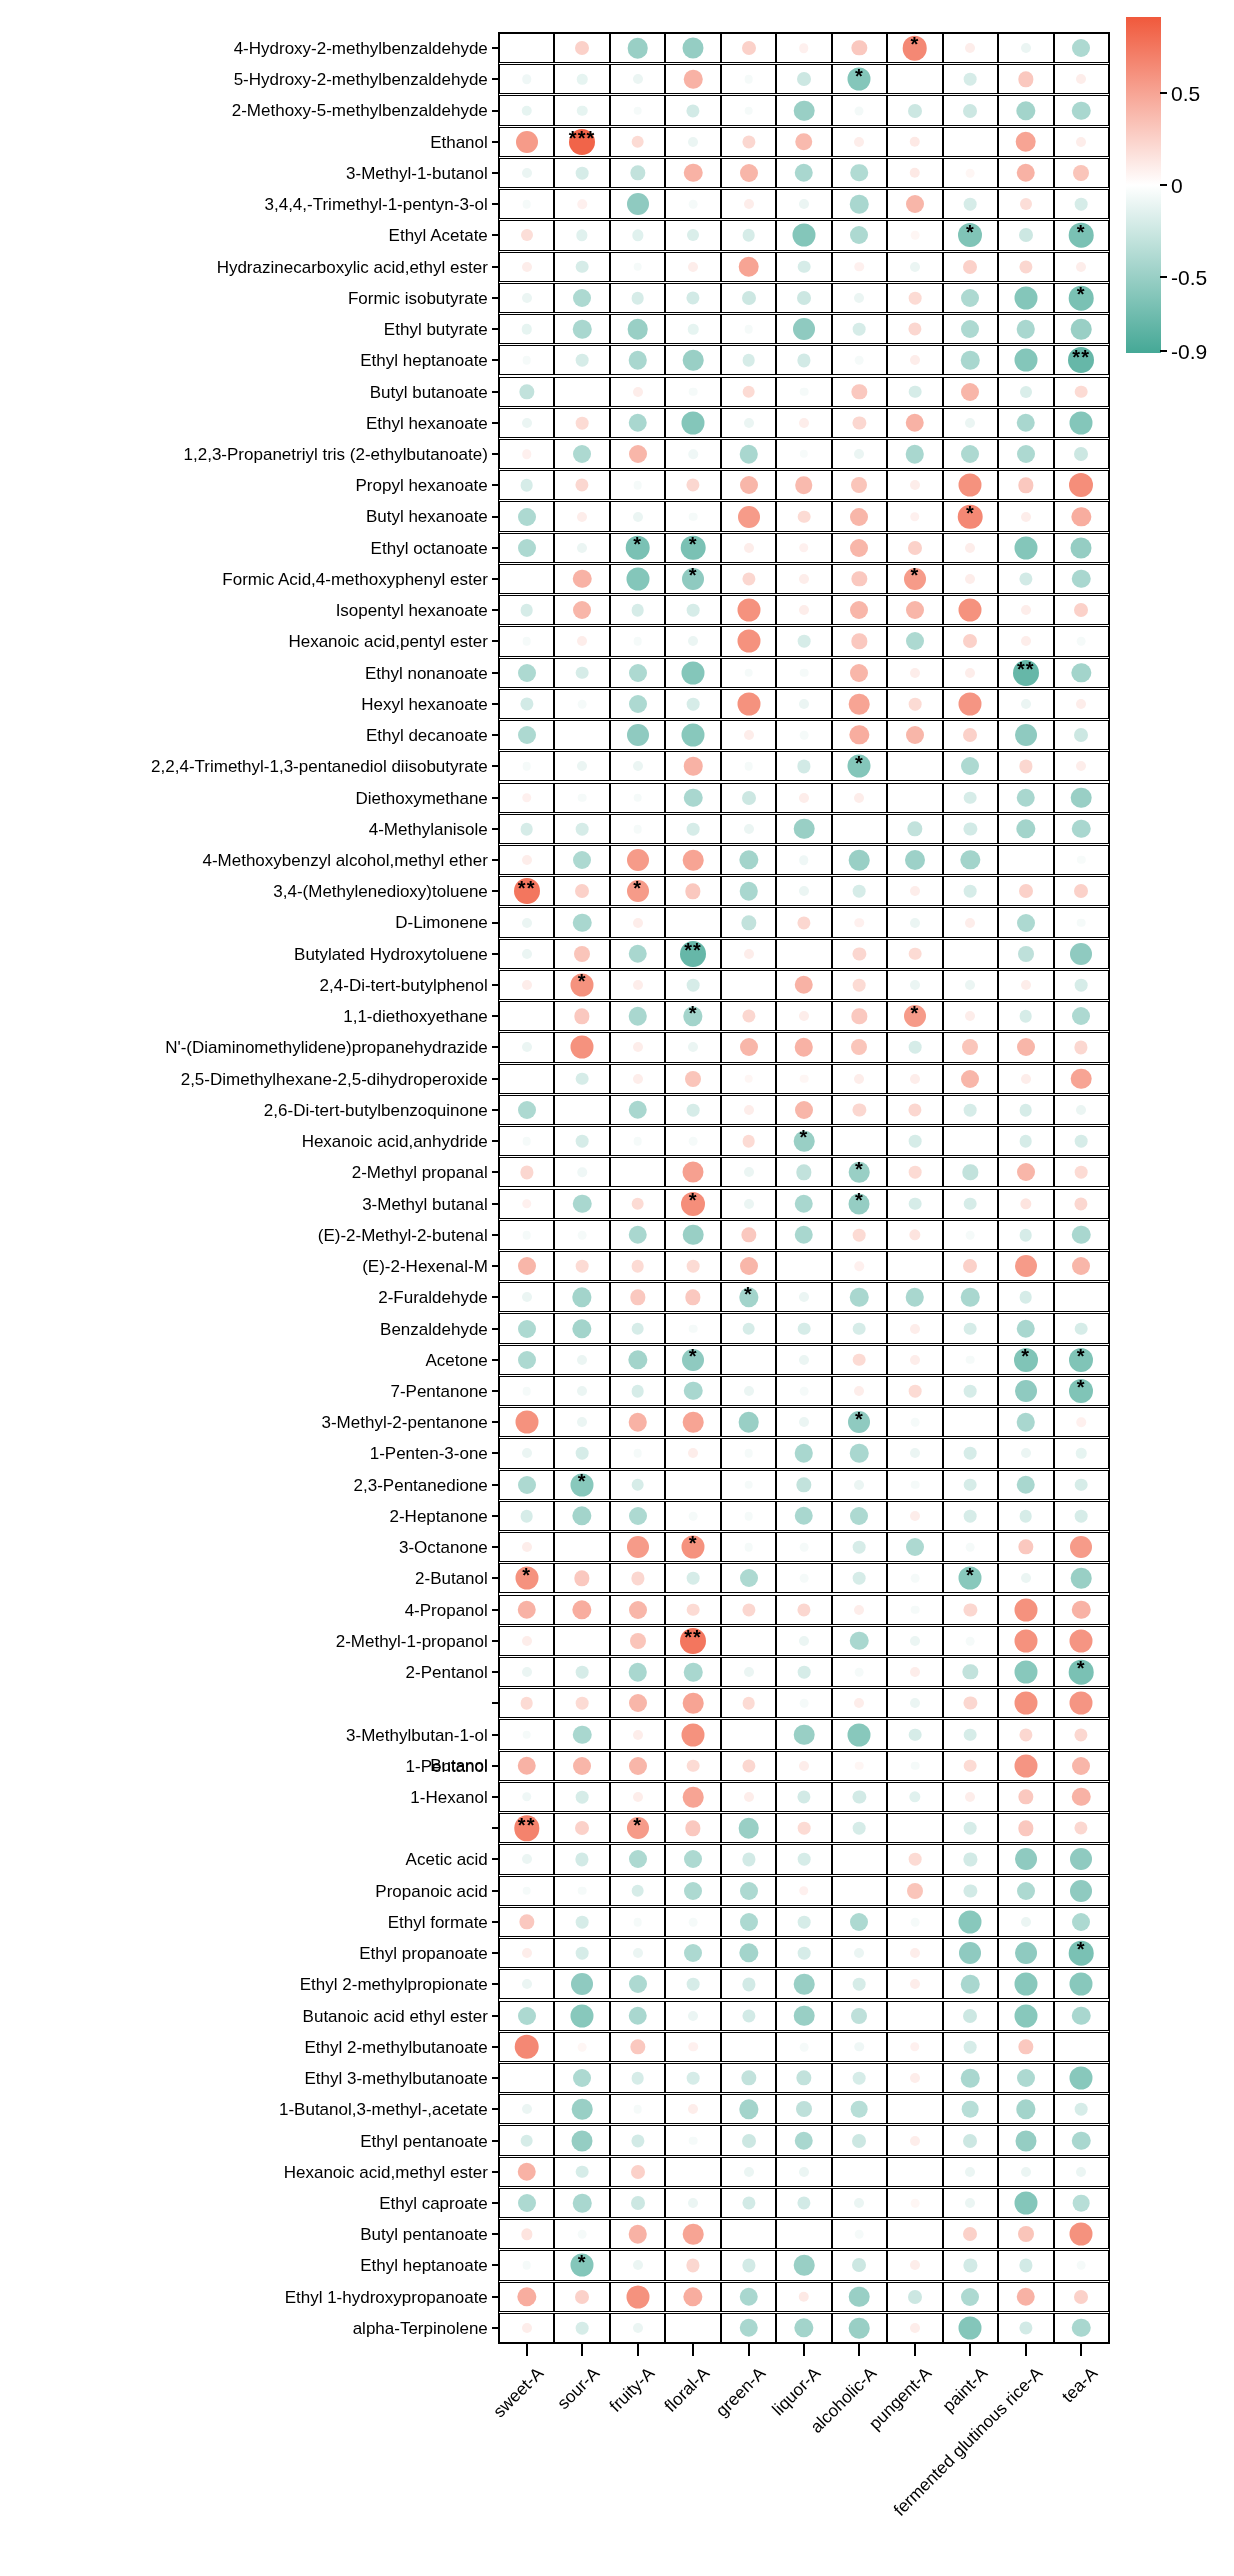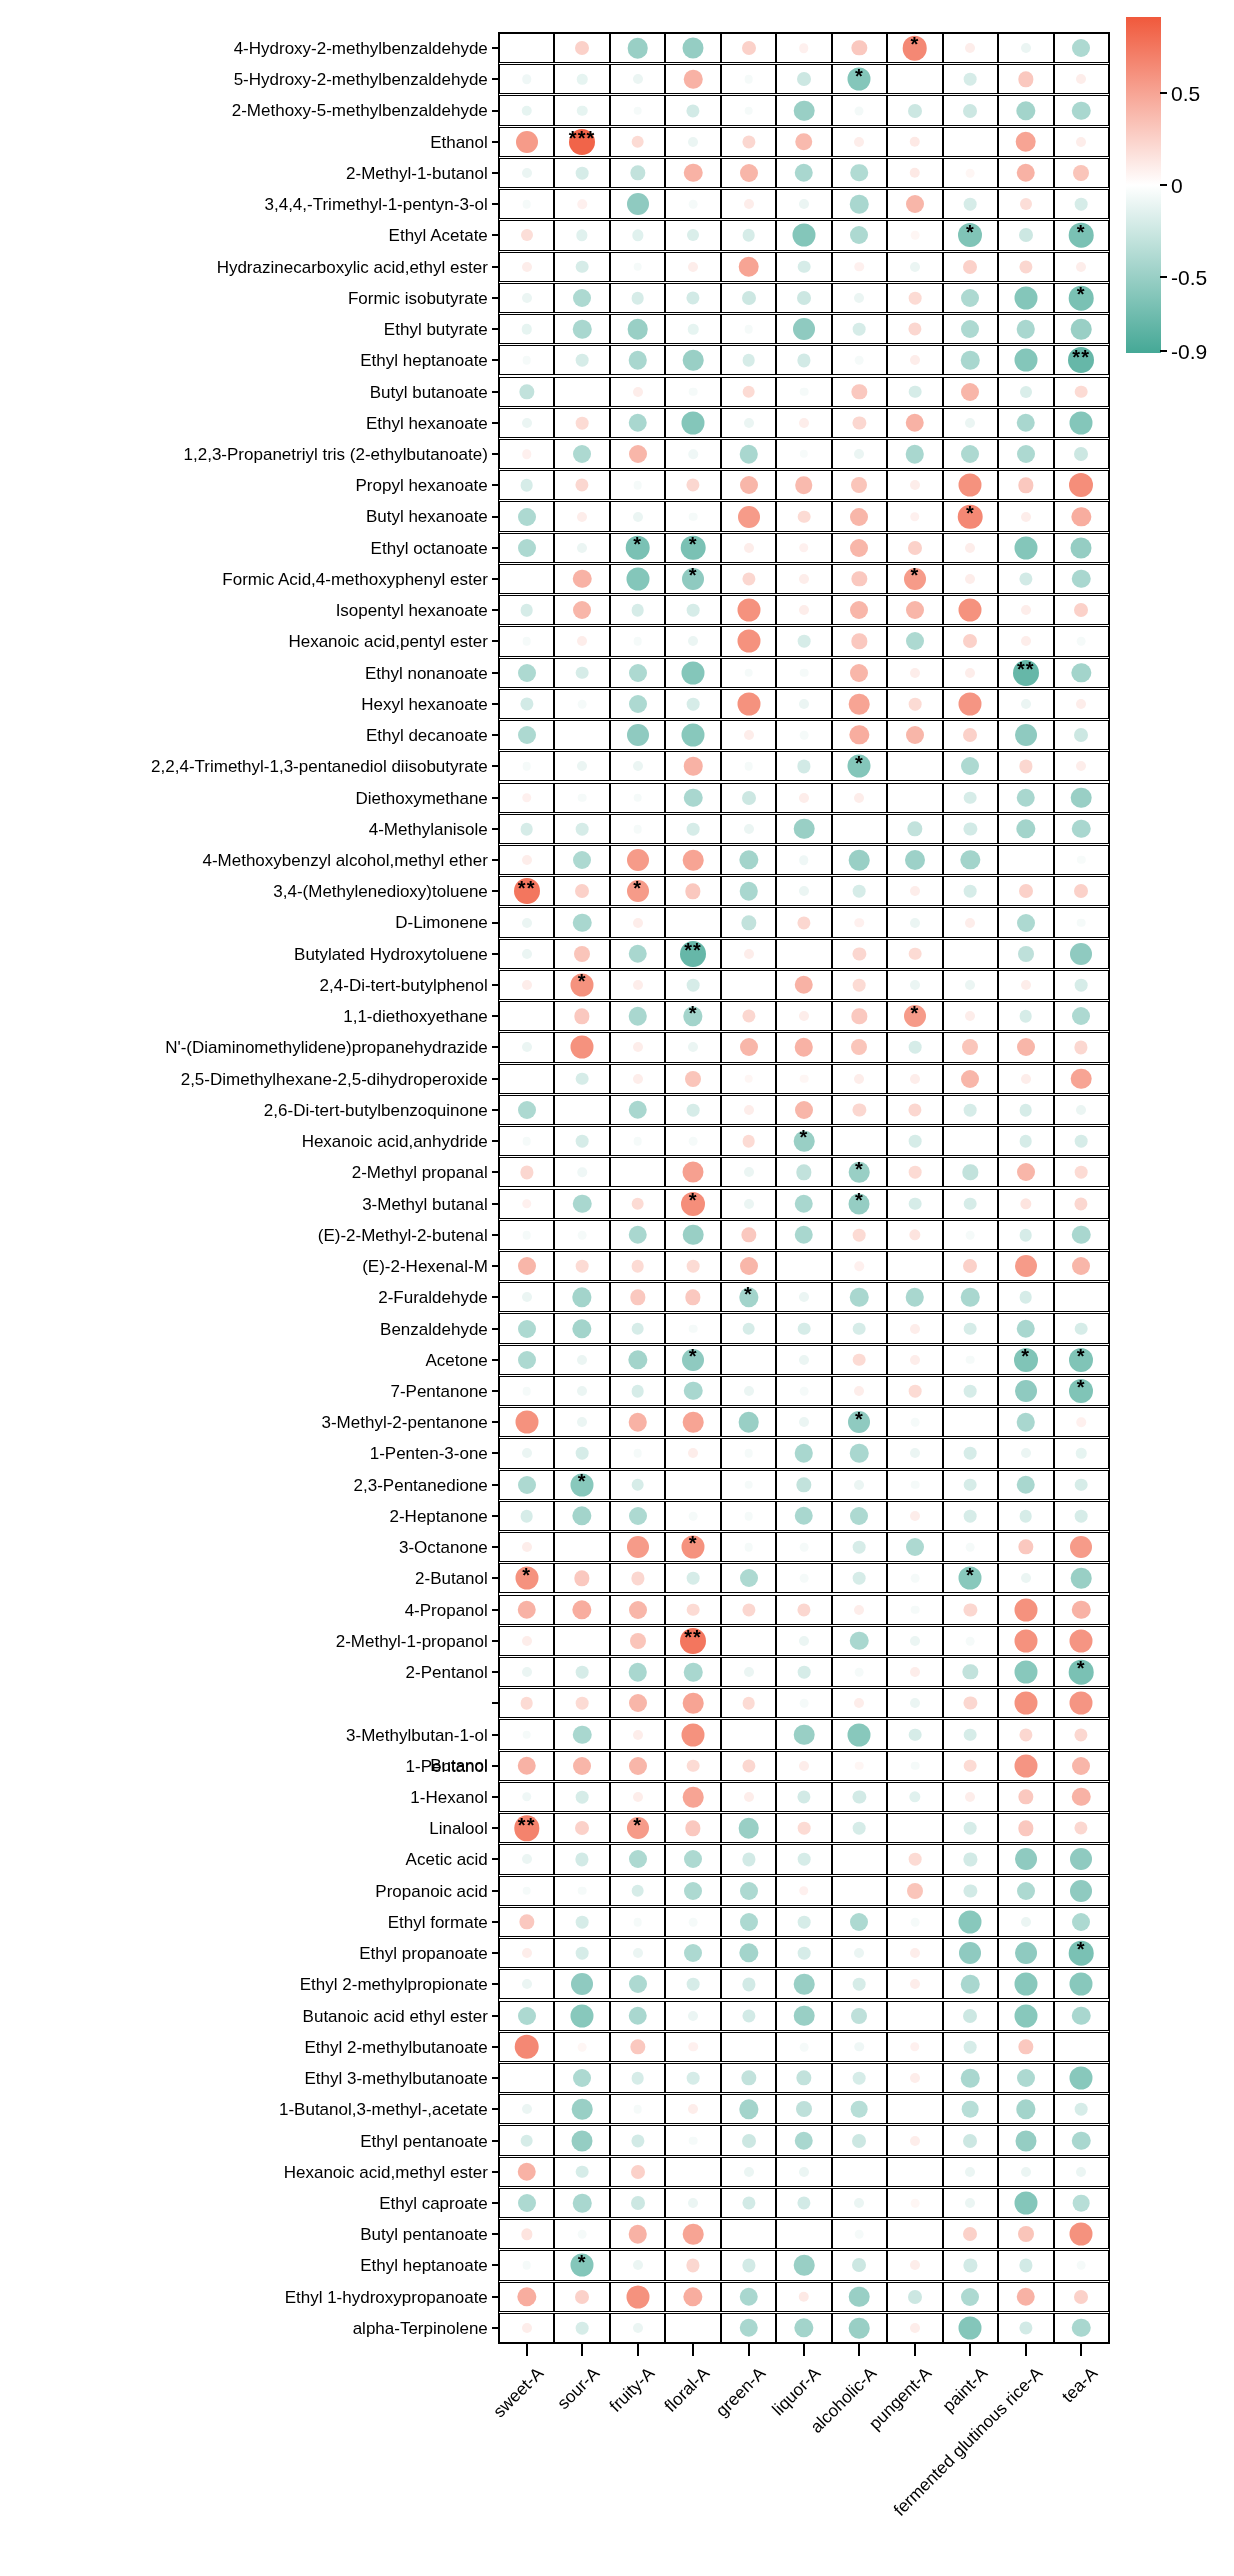--- a/index.html
+++ b/index.html
@@ -45,21 +45,21 @@
 <div class="figure">
   <div class="ylabels">
       <div class="ylabel-row" style="top: 0px; height: 30px;">4-Hydroxy-2-methylbenzaldehyde</div>
       <div class="ytick" style="left: 492px; top: 14px;"></div>
       <div class="ylabel-row" style="top: 31px; height: 30px;">5-Hydroxy-2-methylbenzaldehyde</div>
       <div class="ytick" style="left: 492px; top: 45px;"></div>
       <div class="ylabel-row" style="top: 62px; height: 30px;">2-Methoxy-5-methylbenzaldehyde</div>
       <div class="ytick" style="left: 492px; top: 77px;"></div>
       <div class="ylabel-row" style="top: 94px; height: 30px;">Ethanol</div>
       <div class="ytick" style="left: 492px; top: 108px;"></div>
-      <div class="ylabel-row" style="top: 125px; height: 30px;">2-Methyl-1-butanol</div>
+      <div class="ylabel-row" style="top: 125px; height: 30px;">3-Methyl-1-butanol</div>
       <div class="ytick" style="left: 492px; top: 139px;"></div>
       <div class="ylabel-row" style="top: 156px; height: 30px;">3,4,4,-Trimethyl-1-pentyn-3-ol</div>
       <div class="ytick" style="left: 492px; top: 170px;"></div>
       <div class="ylabel-row" style="top: 187px; height: 30px;">Ethyl Acetate</div>
       <div class="ytick" style="left: 492px; top: 201px;"></div>
       <div class="ylabel-row" style="top: 219px; height: 30px;">Hydrazinecarboxylic acid,ethyl ester</div>
       <div class="ytick" style="left: 492px; top: 233px;"></div>
       <div class="ylabel-row" style="top: 250px; height: 30px;">Formic isobutyrate</div>
       <div class="ytick" style="left: 492px; top: 264px;"></div>
       <div class="ylabel-row" style="top: 281px; height: 30px;">Ethyl butyrate</div>
@@ -151,21 +151,20 @@
       <div class="ylabel-row" style="top: 1624px; height: 30px;">2-Pentanol</div>
       <div class="ytick" style="left: 492px; top: 1638px;"></div>
       <div class="ylabel-row" style="top: 1717px; height: 30px;">Butanol</div>
       <div class="ytick" style="left: 492px; top: 1669px;"></div>
       <div class="ylabel-row" style="top: 1687px; height: 30px;">3-Methylbutan-1-ol</div>
       <div class="ytick" style="left: 492px; top: 1701px;"></div>
       <div class="ylabel-row" style="top: 1718px; height: 30px;">1-Pentanol</div>
       <div class="ytick" style="left: 492px; top: 1732px;"></div>
       <div class="ylabel-row" style="top: 1749px; height: 30px;">1-Hexanol</div>
       <div class="ytick" style="left: 492px; top: 1763px;"></div>
-      <div class="ylabel-row" style="top: 1780px; height: 30px;">Linalool</div>
       <div class="ytick" style="left: 492px; top: 1794px;"></div>
       <div class="ylabel-row" style="top: 1811px; height: 30px;">Acetic acid</div>
       <div class="ytick" style="left: 492px; top: 1825px;"></div>
       <div class="ylabel-row" style="top: 1843px; height: 30px;">Propanoic acid</div>
       <div class="ytick" style="left: 492px; top: 1857px;"></div>
       <div class="ylabel-row" style="top: 1874px; height: 30px;">Ethyl formate</div>
       <div class="ytick" style="left: 492px; top: 1888px;"></div>
       <div class="ylabel-row" style="top: 1905px; height: 30px;">Ethyl propanoate</div>
       <div class="ytick" style="left: 492px; top: 1919px;"></div>
       <div class="ylabel-row" style="top: 1936px; height: 30px;">Ethyl 2-methylpropionate</div>

